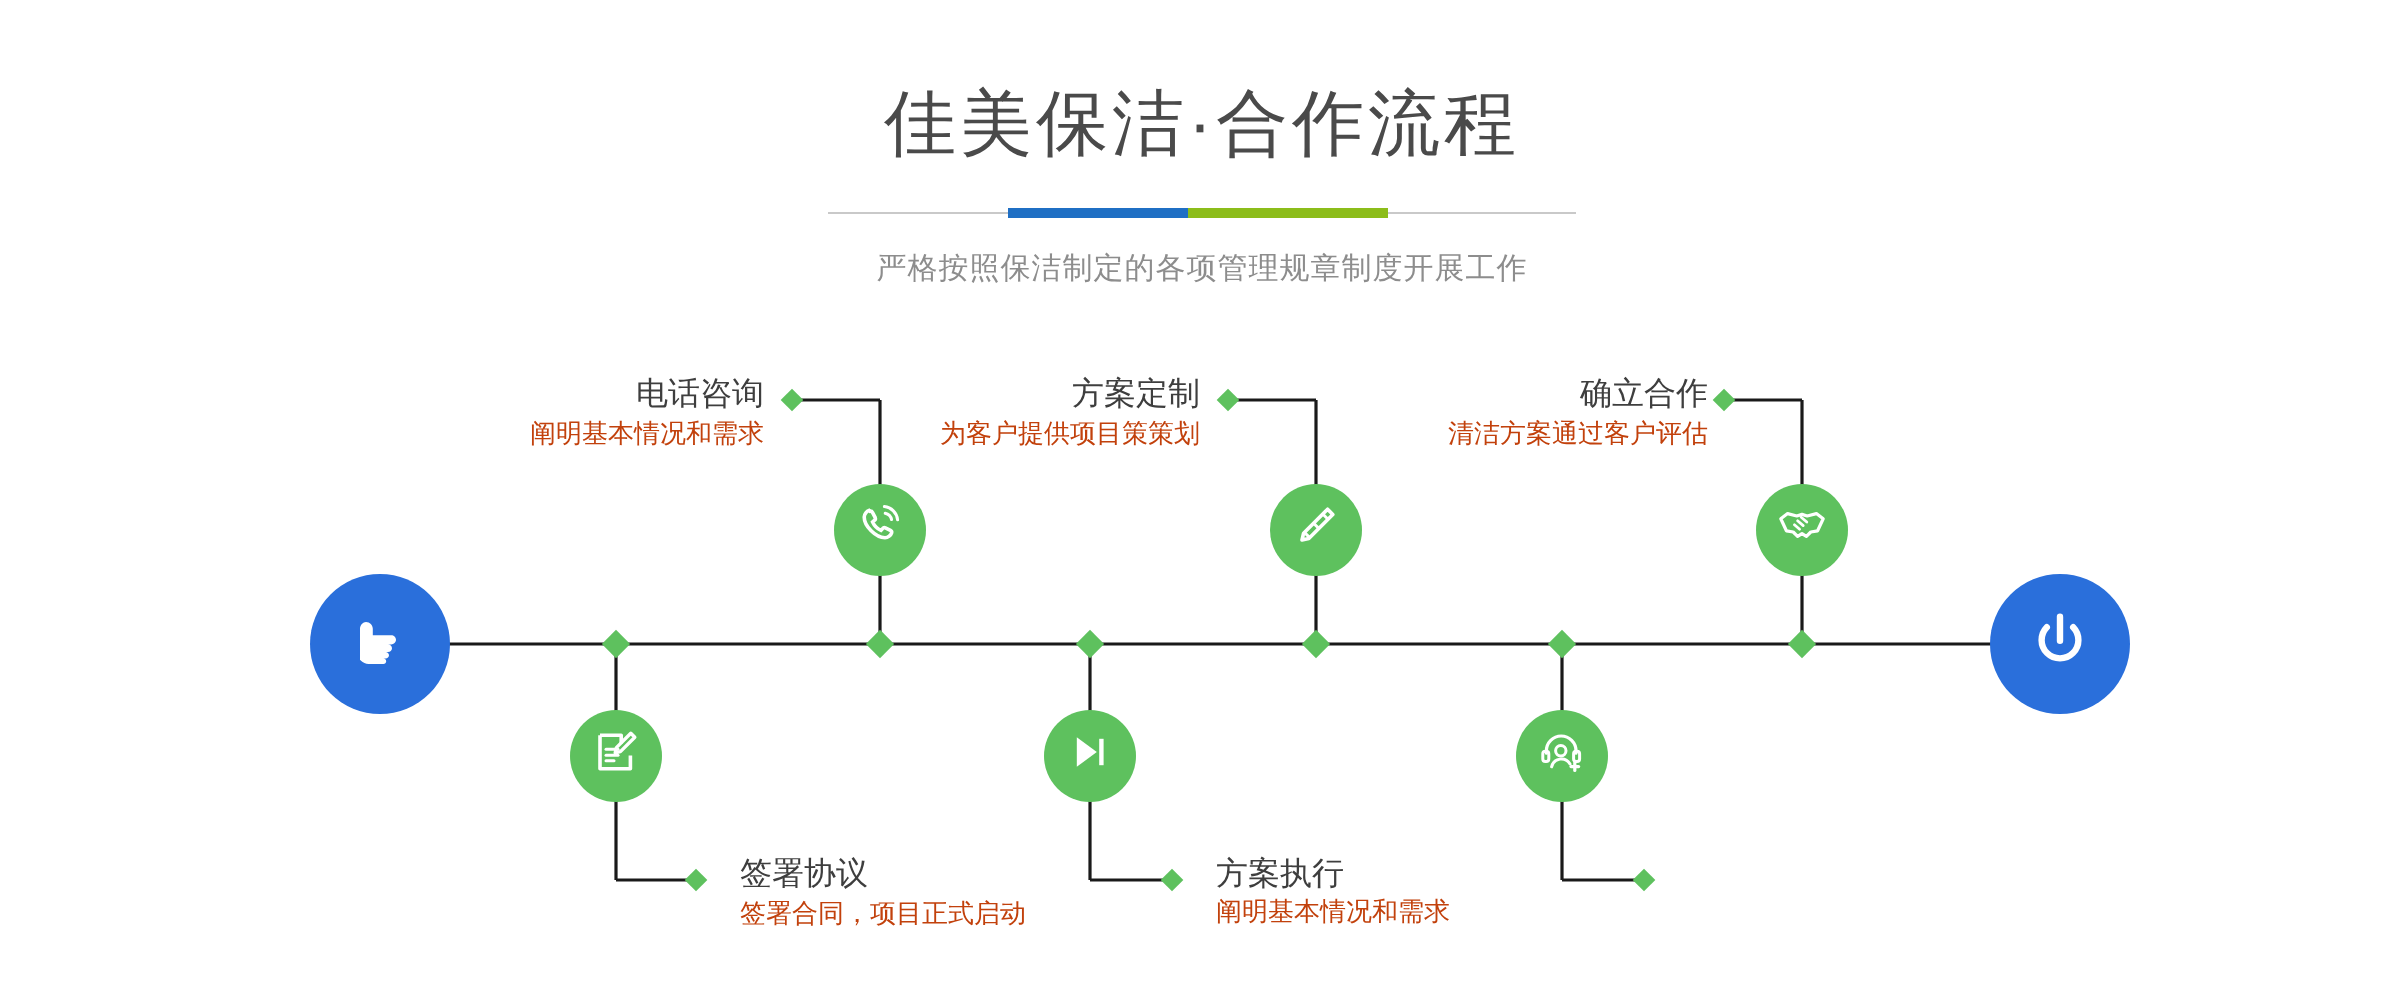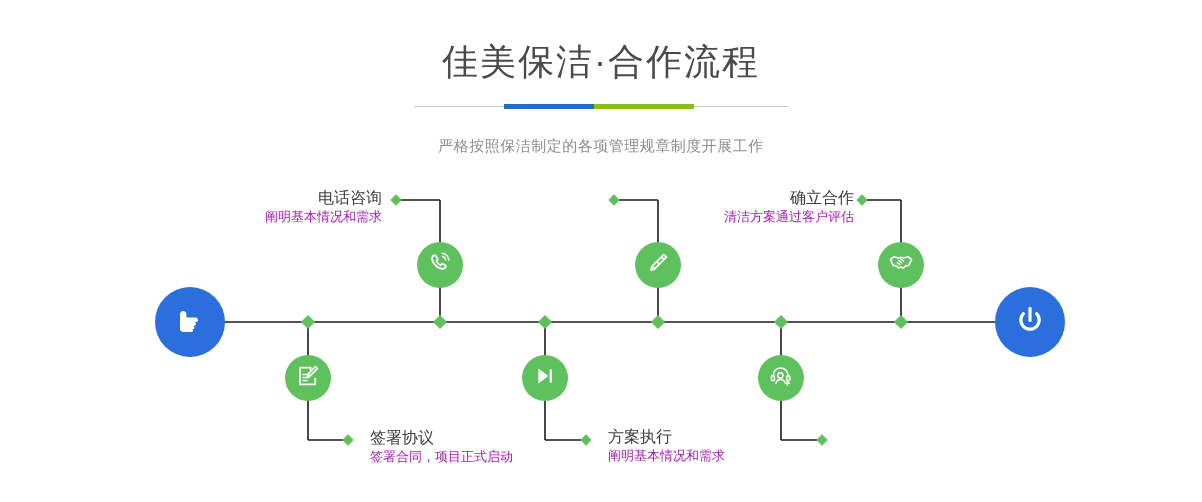--- a/index.html
+++ b/index.html
@@ -24,21 +24,21 @@
   .divider .line{
     position:absolute;left:0;top:2px;width:374px;height:1px;background:#c9c9c9;
   }
   .divider .seg-blue{
     position:absolute;left:90px;top:0;width:90px;height:5px;background:#1f6fc4;
   }
   .divider .seg-green{
     position:absolute;left:180px;top:0;width:100px;height:5px;background:#8cbd1a;
   }
   .subtitle{
-    font-size:15px;color:#8d8d8d;margin:16px;padding-top:11px;letter-spacing:.5px;
+    font-size:15px;color:#8d8d8d;margin:4px;padding-top:11px;letter-spacing:.5px;
   }
 
   
   .flow{position:absolute;left:0;top:0;width:1202px;height:502px;}
   svg.wires{position:absolute;left:0;top:0;width:1202px;height:502px;}
 
   .endpoint{
     position:absolute;border-radius:50%;background:#2a6fdb;
     display:flex;align-items:center;justify-content:center;
   }
@@ -46,21 +46,21 @@
   .endpoint.end{left:995px;top:287px;width:70px;height:70px;}
 
   .node-icon{
     position:absolute;width:46px;height:46px;border-radius:50%;
     background:#5ec15e;
     display:flex;align-items:center;justify-content:center;
   }
 
   .label{position:absolute;white-space:nowrap;margin-left:16px;}
   .label .lt{font-size:16px;color:#3e3e3e;line-height:20px;}
-  .label .ls{font-size:13px;color:#a21caf;line-height:18px;}
+  .label .ls{font-size:13px;color:#c2410c;line-height:18px;}
   .label.top{text-align:right;}
   .label.bottom{text-align:left;}
 </style>
 </head>
 <body>
 
 <div id="root">
 
   <div class="header">
     <h1 class="title">佳美保洁·合作流程</h1>
@@ -152,20 +152,24 @@
     <div class="node-icon" style="left:635px;top:242px;">
       <span>
         <svg width="26" height="26" viewBox="0 0 26 26">
           <path fill="none" stroke="#ffffff" stroke-width="1.8" stroke-linejoin="round" d="M18.8 4.6l2.6 2.6-12 12-3.4.8.8-3.4z"></path>
           <line x1="16.4" y1="7" x2="19" y2="9.6" stroke="#ffffff" stroke-width="1.5"></line>
           <line x1="7.2" y1="16.2" x2="9.8" y2="18.8" stroke="#ffffff" stroke-width="1.5"></line>
           <line x1="11.8" y1="11.6" x2="14.4" y2="14.2" stroke="#ffffff" stroke-width="1.5"></line>
         </svg>
       </span>
     </div>
+    <div class="label top" style="right:602px;top:188px;">
+      <div class="lt">方案定制</div>
+      <div class="ls">为客户提供项目策策划</div>
+    </div>
 
     <div class="node-icon" style="left:878px;top:242px;">
       <span>
         <svg width="28" height="28" viewBox="0 0 28 28">
           <path fill="none" stroke="#ffffff" stroke-width="1.6" stroke-linejoin="round" d="M3.4 10.4l3.4-2.6 4.6 1.2 2.6-.8 2.6.8 4.6-1.2 3.4 2.6-2.8 6-3.4.6-2.2 2.2-2.2-1.4-2.2 1.4-2.2-2.2-3.4-.6z"></path>
           <path fill="none" stroke="#ffffff" stroke-width="1.4" stroke-linecap="round" d="M10.2 13.4l2.6 2.2M11.8 11.4l2.8 2.4M13.6 9.6l2.8 2.4"></path>
         </svg>
       </span>
     </div>
     <div class="label top" style="right:348px;top:188px;">

